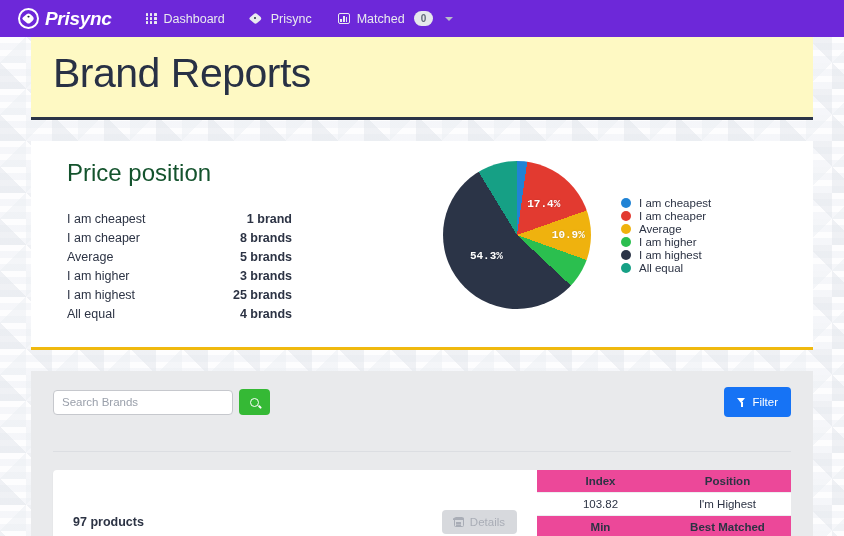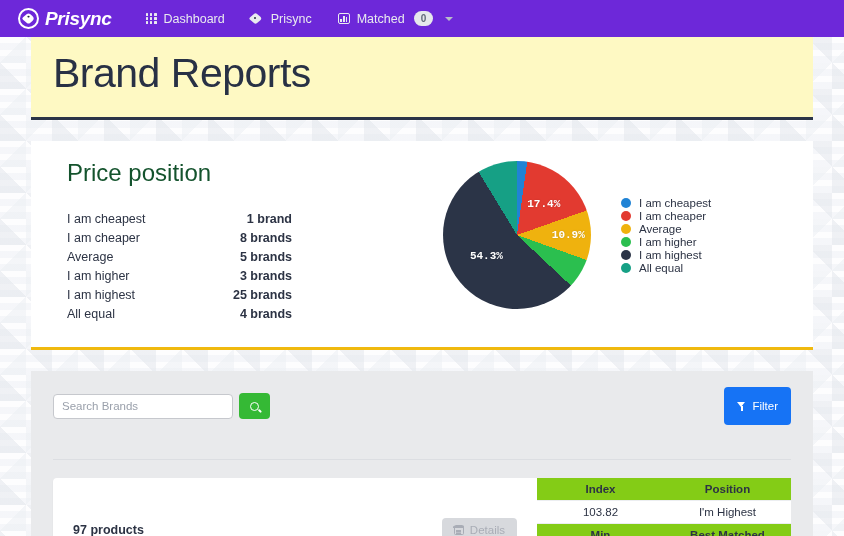--- a/index.html
+++ b/index.html
@@ -144,21 +144,21 @@
   .search-btn {
     width:31px; height:26px; background:#35b935; border:none; border-radius:4px;
     margin-left:6px; cursor:pointer; display:flex; align-items:center; justify-content:center;
   }
   .mag { width:9px;height:9px;border:1.7px solid #fff;border-radius:50%;position:relative;display:block; }
   .mag::after{content:"";position:absolute;width:1.7px;height:4.2px;background:#fff;
     right:-2.4px;bottom:-3.2px;transform:rotate(-45deg);border-radius:1px;}
   .found-text { margin-left:26px; font-size:14px; font-weight:bold; color:#2c3344; }
   .filter-btn {
     margin-left:auto; background:#1673f5; color:#ffffff; border:none; border-radius:4px;
-    height:38px; padding:0 13px; font-size:11.5px; cursor:pointer;
+    height:30px; padding:0 13px; font-size:11.5px; cursor:pointer;
     display:flex; align-items:center; gap:6px; font-family:"Liberation Sans", sans-serif;
   }
   .funnel { width:9px;height:9px;display:block;position:relative; }
   .funnel::before{content:"";position:absolute;top:0;left:0;width:0;height:0;
     border-left:4.5px solid transparent;border-right:4.5px solid transparent;border-top:5px solid #fff;}
   .funnel::after{content:"";position:absolute;top:4.4px;left:3.7px;width:1.6px;height:4.6px;background:#fff;}
 
   .divider { margin-top:34px; border-top:1px solid #dcdee2; }
 
   
@@ -179,21 +179,21 @@
     background:#a9adb6;border-radius:1px 1px 0 0;}
   .cal::after{content:"";position:absolute;top:4.3px;left:1px;width:5.6px;height:1.2px;
     background:#a9adb6;box-shadow:0 2.4px 0 #a9adb6;}
 
   .brand-right { width:254px; background:#ffffff; border-radius:0 4px 4px 0; }
   .mini-table { width:100%; border-collapse:collapse; }
   .mini-table td {
     text-align:center; font-size:11.5px; color:#2c3344;
     padding:5px 4px; border-bottom:1px solid #eceef1;
   }
-  .mini-table tr.head td { background:#84cc16; font-weight:bold; }
+  .mini-table tr.head td { background:#ec4899; font-weight:bold; }
   .mini-table tr:last-child td { border-bottom:none; }
 </style>
 </head>
 <body>
 
 <div class="page-bg"></div>
 
 <div class="navbar">
   <div class="brand">
     <span class="brand-logo">

